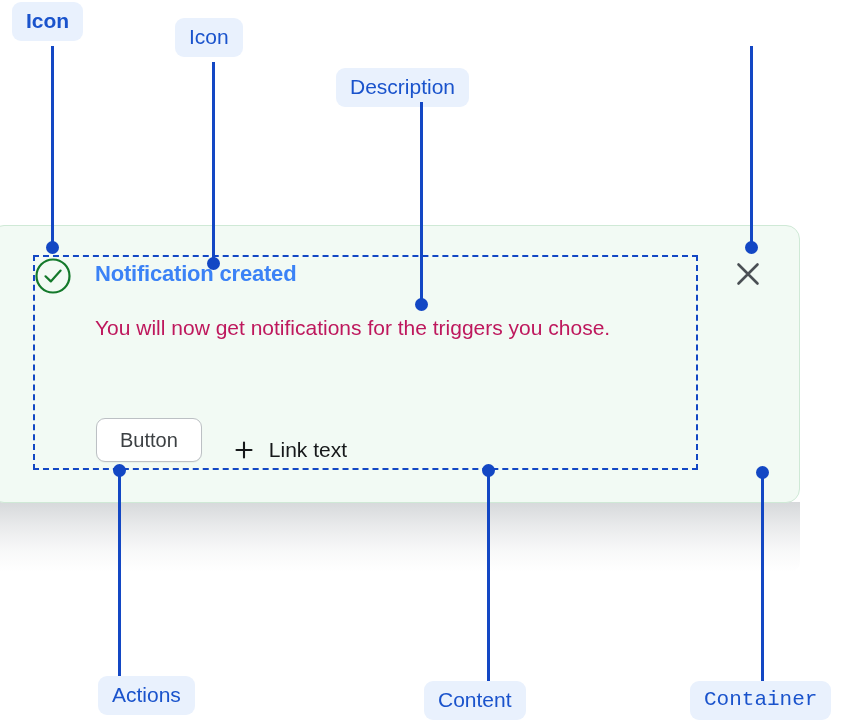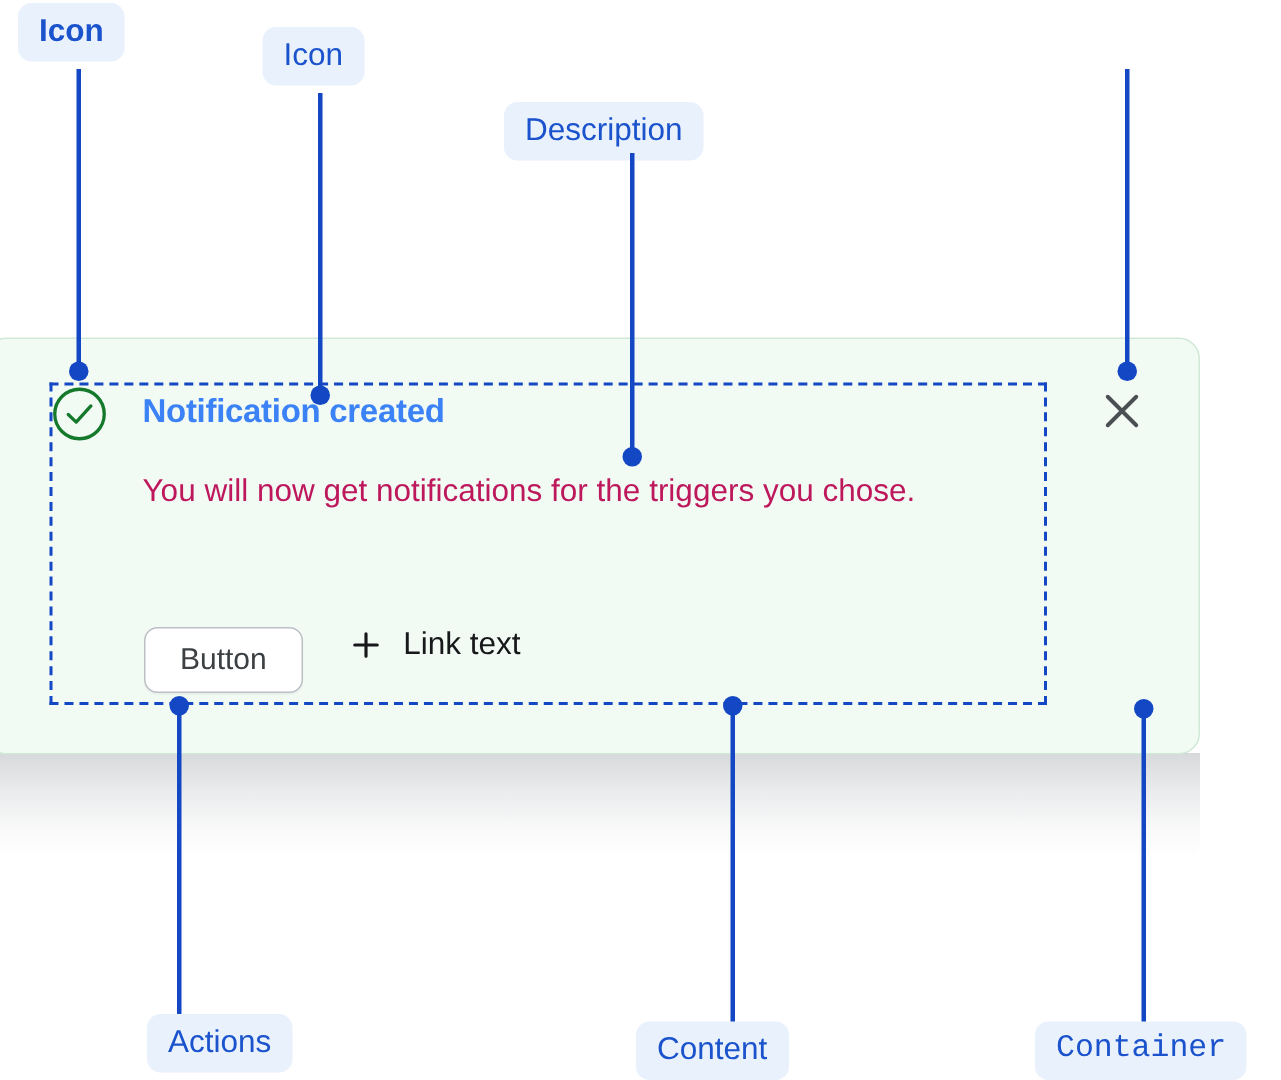--- a/index.html
+++ b/index.html
@@ -73,21 +73,21 @@
     font-size: 21px;
     line-height: 39px;
     color: #be185d;
   }
 
   .actions-row {
     position: absolute;
     left: 96px;
     top: 418px;
     display: flex;
-    align-items: flex-start;
+    align-items: flex-end;
   }
   .btn {
     background: #ffffff;
     border: 1px solid #bcc0c4;
     border-radius: 9px;
     padding: 11px 23px;
     font-size: 20px;
     color: #3c4043;
     font-family: "Liberation Sans", sans-serif;
     cursor: pointer;

